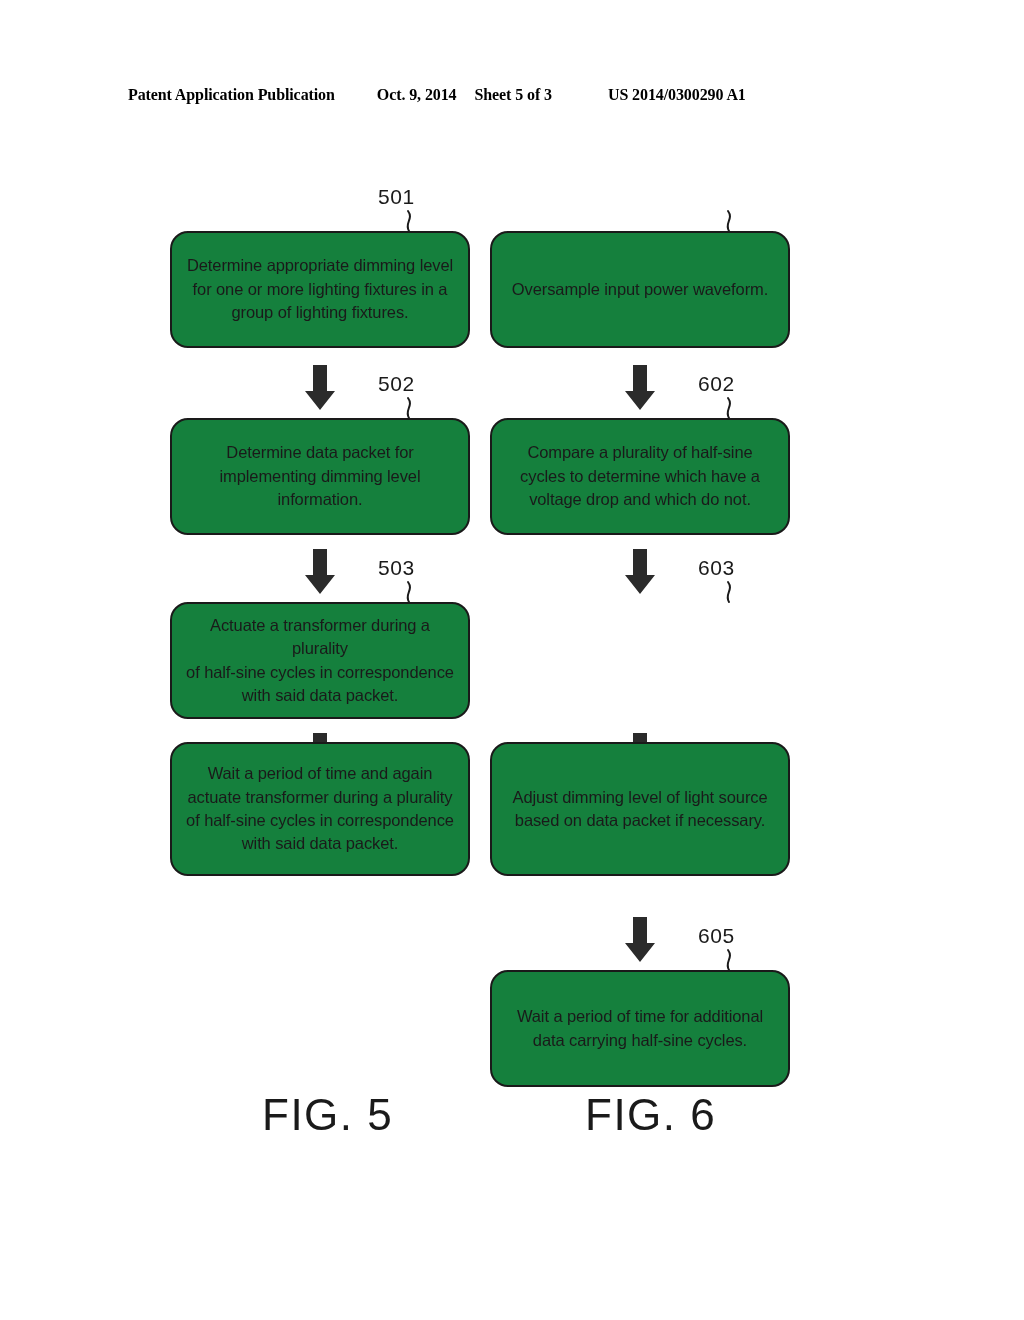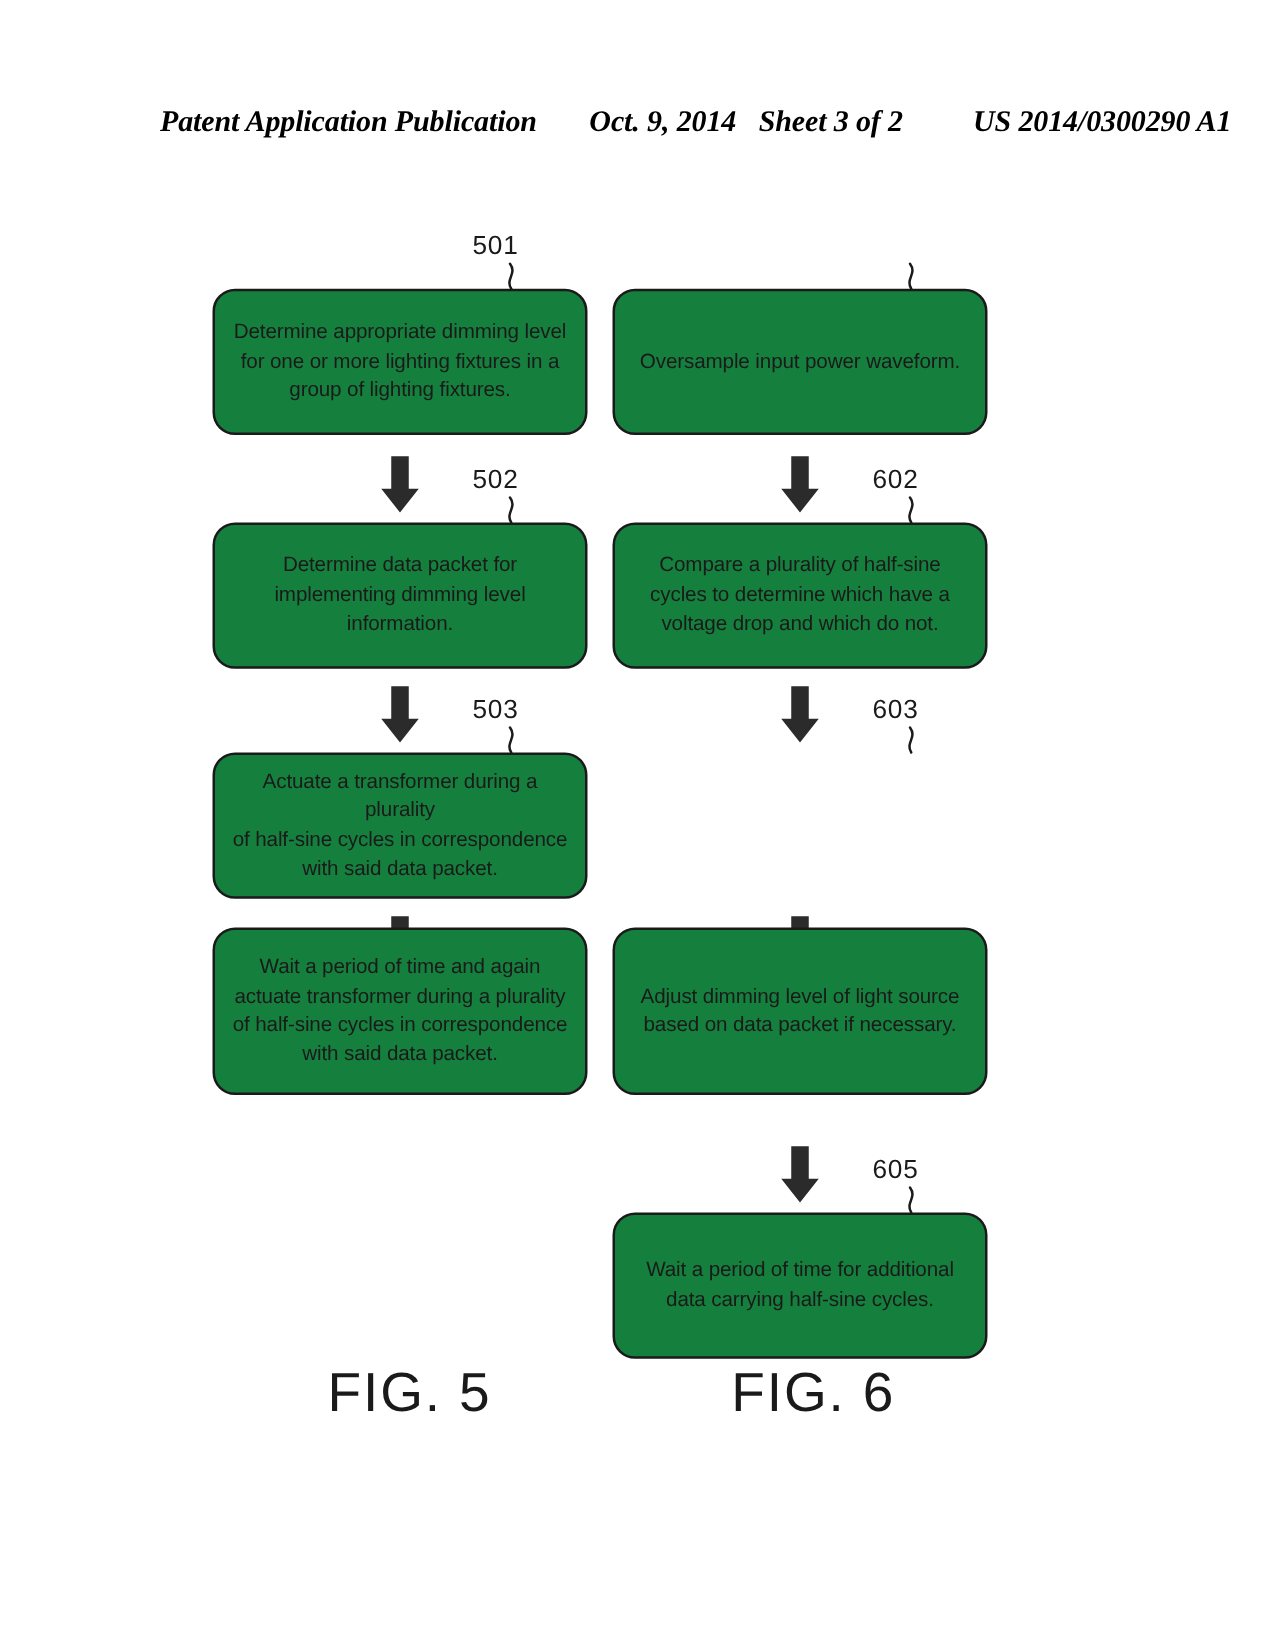--- a/index.html
+++ b/index.html
@@ -17,27 +17,26 @@
   }
 
   
   #patent-header {
     position: absolute;
     top: 86px;
     left: 128px;
     width: 768px;
     height: 26px;
     display: flex;
-    align-items: flex-end;
+    align-items: flex-start;
     font-family: "Liberation Serif", serif;
     font-weight: bold;
-    font-size: 24px;
+    font-size: 16px;
     letter-spacing: -0.1px;
     white-space: nowrap;
-    font-style: italic;
   }
   #patent-header .hdr-pub   { flex: 0 0 auto; }
   #patent-header .hdr-date  { flex: 0 0 auto; margin-left: 42px; }
   #patent-header .hdr-sheet { flex: 0 0 auto; margin-left: 18px; }
   #patent-header .hdr-num   { flex: 0 0 auto; margin-left: 56px; }
 
   
   #figure-area {
     position: absolute;
     top: 0;
@@ -109,21 +108,21 @@
   }
   #fig-caption-5 { top: 1090px; left: 262px; }
   #fig-caption-6 { top: 1090px; left: 585px; }
 </style>
 </head>
 <body>
 
 <div id="patent-header">
   <span class="hdr-pub">Patent Application Publication</span>
   <span class="hdr-date">Oct. 9, 2014</span>
-  <span class="hdr-sheet">Sheet 3 of 2</span>
+  <span class="hdr-sheet">Sheet 5 of 3</span>
   <span class="hdr-num">US 2014/0300290 A1</span>
 </div>
 
 <div id="figure-area">
 
   <svg id="vector-layer" viewBox="0 0 1024 1320" width="1024" height="1320" xmlns="http://www.w3.org/2000/svg">
     <defs>
       <g id="down-arrow-shape">
 
         <path d="M -7,0 L 7,0 L 7,26 L 15,26 L 0,45 L -15,26 L -7,26 Z" fill="#2b2b2b"></path>

